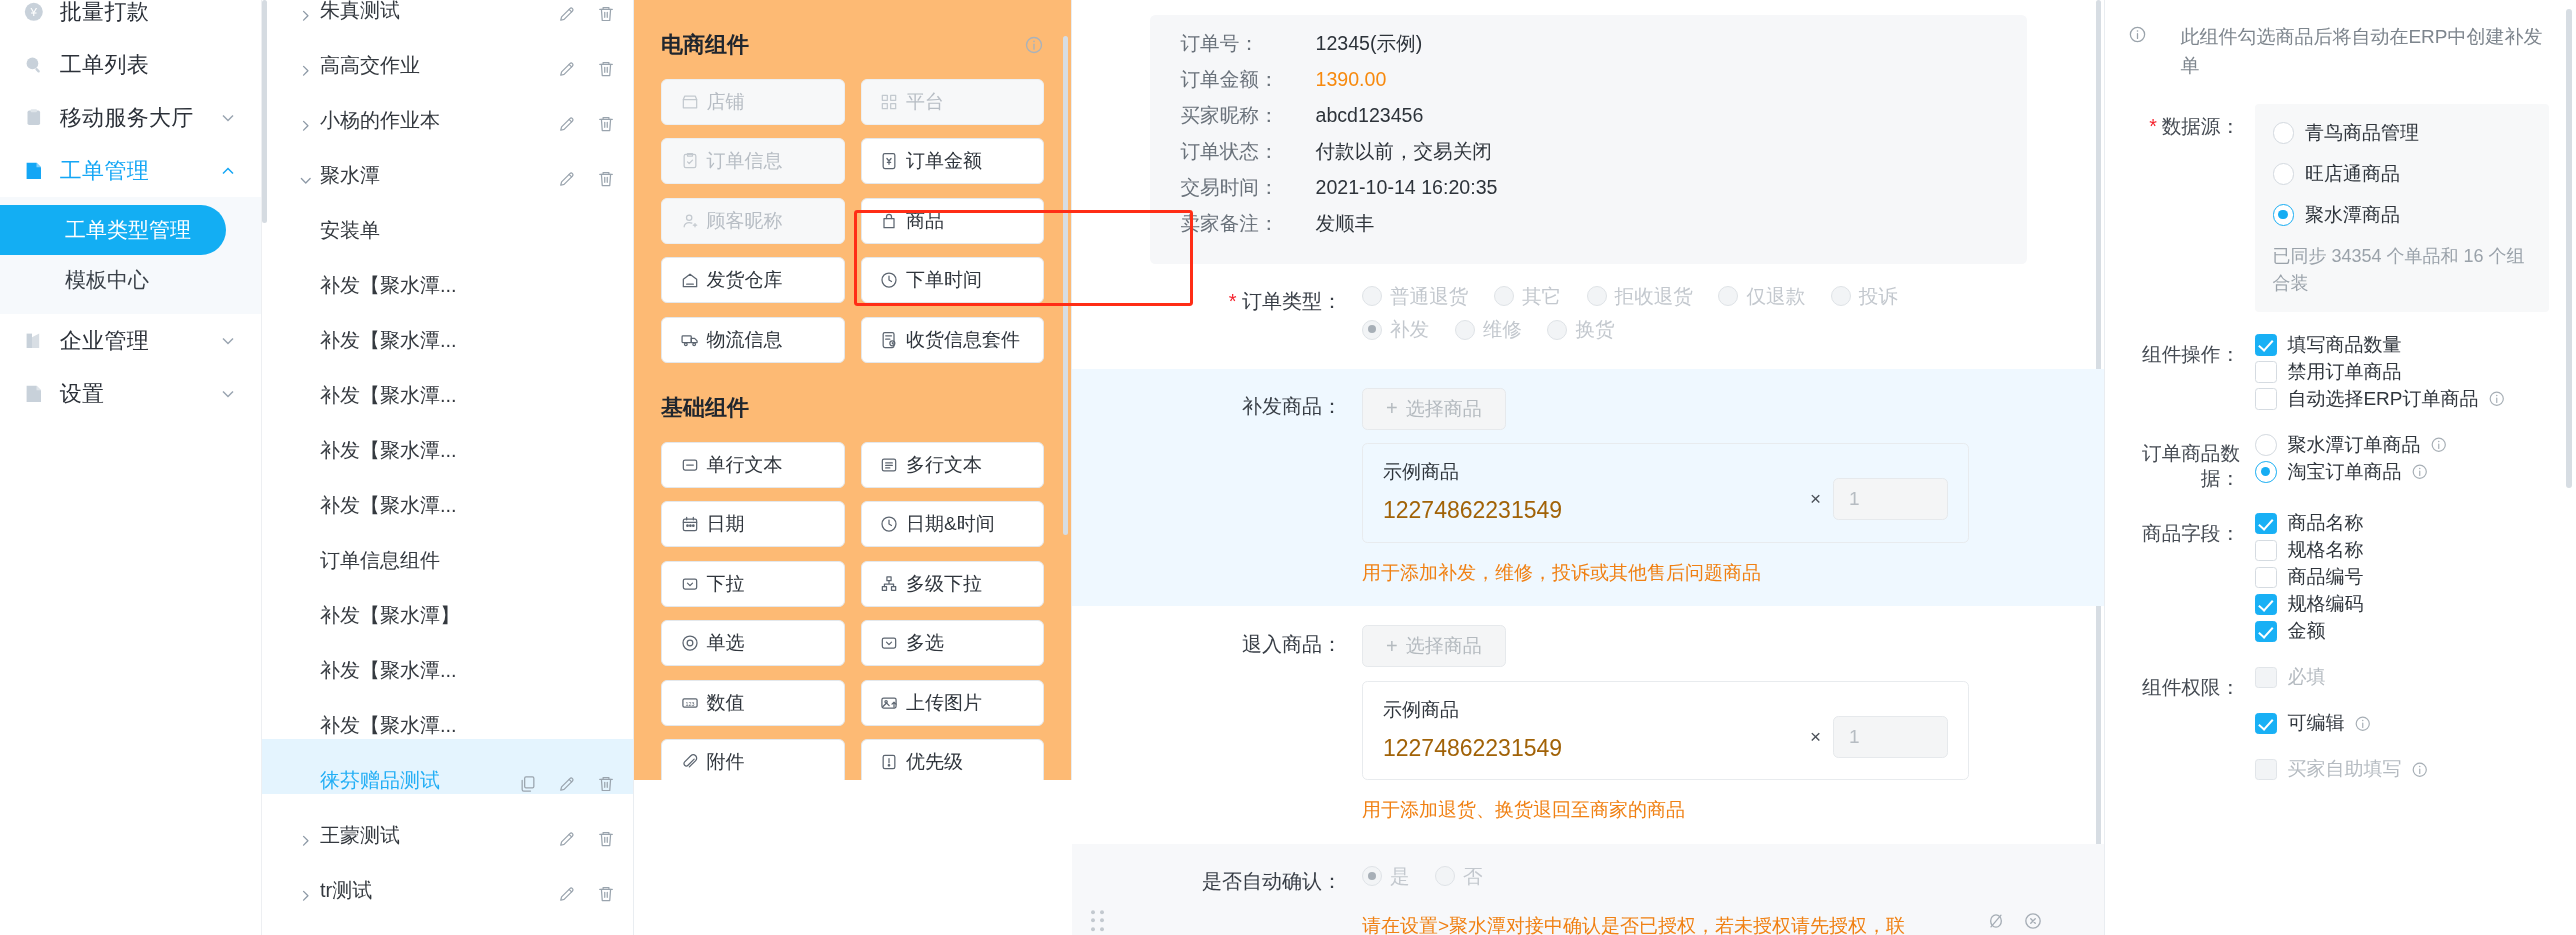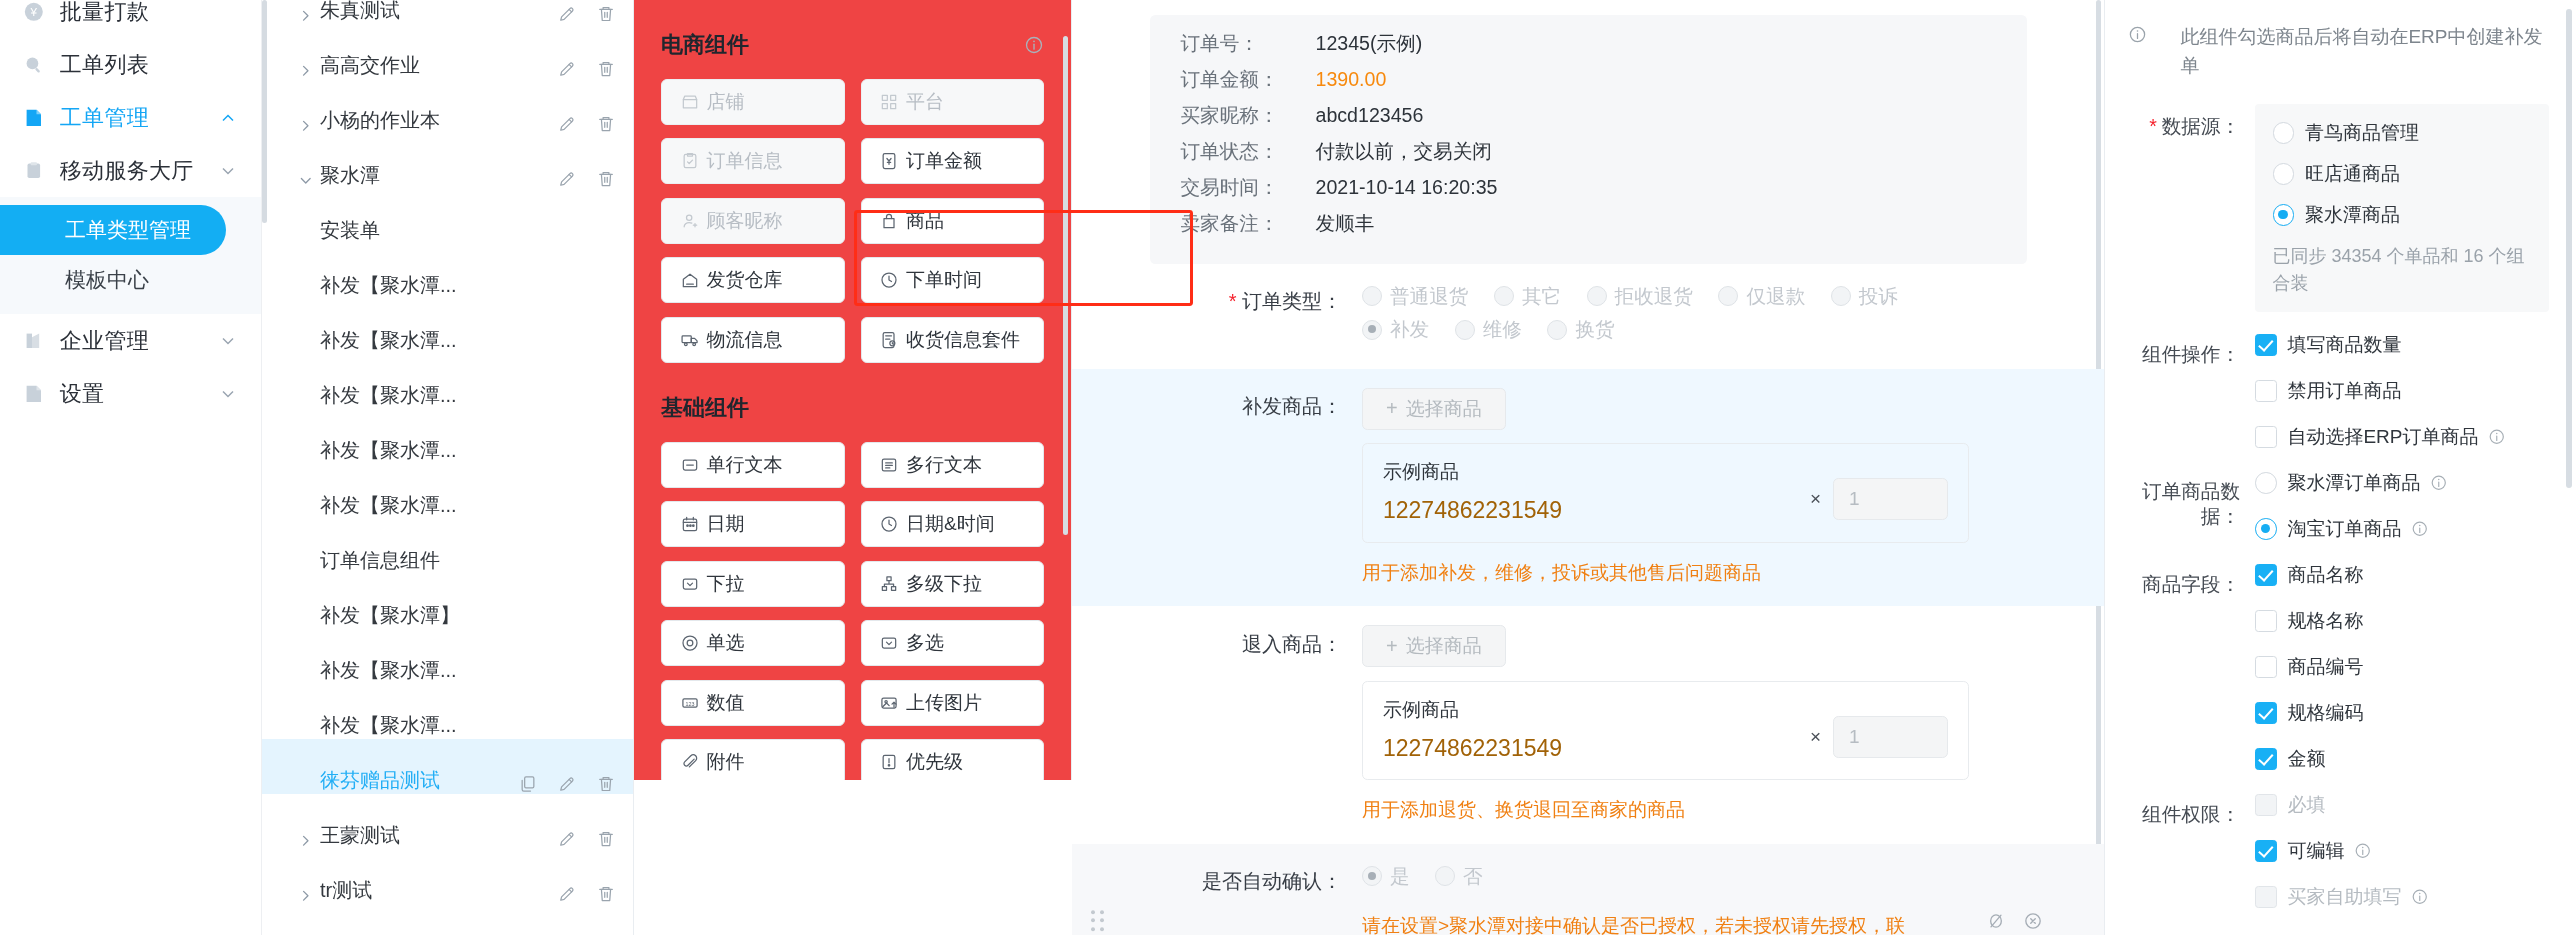--- a/index.html
+++ b/index.html
@@ -71,21 +71,21 @@
   .tree-row.selected { background: #e4f4fe; }
   .tree-row.selected .tname { color: #22aef5; }
   .tree-scrollbar {
     position: absolute; left: 0px; top: 0; width: 4.7px; height: 223px;
     background: #d5dbe1; border-radius: 2.7px;
   }
 
   
   .palette {
     width: 438px; flex: 0 0 438px; height: 780px;
-    background: #ef4444; border-right: 0.7px solid #e9edf1;
+    background: #fdba74; border-right: 0.7px solid #e9edf1;
     padding: 19px 27px 0 27px; position: relative; overflow: hidden;
   }
   .pal-head {
     display: flex; align-items: center; justify-content: space-between;
     margin: 10.8px 0 19px 0;
   }
   .pal-head .t { font-size: 22px; font-weight: 700; color: #20262e; }
   .pal-head .i { color: #a9b2bb; display: flex; }
   .pal-grid { display: grid; grid-template-columns: 1fr 1fr; gap: 13.5px 16px; }
   .pal-chip {
@@ -221,21 +221,21 @@
     width: 21.6px; height: 21.6px; border-radius: 50%; border: 1.3px solid #d3d9df;
     background:#fff; margin-right: 10.8px; flex:0 0 21.6px; position: relative;
   }
   .radio-hollow.on { border-color: #16adf3; }
   .radio-hollow.on::after {
     content:""; position:absolute; left:4.7px; top:4.7px; width:9.4px; height:9.4px;
     border-radius:50%; background:#16adf3;
   }
   .ds-sync { margin-top: 15px; font-size: 18px; color: #9aa2aa; line-height: 1.5; }
 
-  .chk-list { display: flex; flex-direction: column; gap: 20px; }
+  .chk-list { display: flex; flex-direction: column; gap: 1px; }
   .chk { display: flex; align-items: center; font-size: 19px; color: #2f353c; }
   .chk .box {
     width: 21.6px; height: 21.6px; border: 1.3px solid #d5dbe1; border-radius: 3.4px;
     margin-right: 10.8px; flex: 0 0 21.6px; background: #fff; position: relative;
   }
   .chk.on .box { background: #18b0f5; border-color: #18b0f5; }
   .chk.on .box::after {
     content:""; position:absolute; left:6px; top:2px; width:6px; height:11.5px;
     border: solid #fff; border-width: 0 2px 2px 0; transform: rotate(42deg);
   }
@@ -268,48 +268,48 @@
     </div>
 
     <div class="nav-item">
       <span class="ico">
         <svg width="21.6" height="21.6" viewBox="0 0 24 24">
             <circle cx="10.5" cy="10.5" r="6.5" fill="#c8d1da"></circle>
             <rect x="15" y="15" width="6" height="2.6" rx="1.3" transform="rotate(45 15 15)" fill="#c8d1da"></rect>
           </svg>
       </span>
       <span class="lbl">工单列表</span>
+    </div>
+
+    <div class="nav-item">
+      <span class="ico">
+        <svg width="21.6" height="21.6" viewBox="0 0 24 24">
+            <rect x="5" y="4" width="14" height="16" rx="2" fill="#c8d1da"></rect>
+            <rect x="8.5" y="2.5" width="7" height="3.2" rx="1" fill="#dfe5ea"></rect>
+          </svg>
+      </span>
+      <span class="lbl">移动服务大厅</span>
+      <span class="chev">
+        <svg width="20" height="20" viewBox="0 0 24 24" fill="none" stroke="#9aa5b1" stroke-width="1.8">
+            <path d="M6 9l6 6 6-6"></path>
+          </svg>
+      </span>
     </div>
 
     <div class="nav-item active">
       <span class="ico">
         <svg width="21.6" height="21.6" viewBox="0 0 24 24">
             <path d="M4 3h11l5 5v13H4z" fill="#14a6f5"></path>
             <path d="M15 3l5 5h-5z" fill="#7fd0fa"></path>
           </svg>
       </span>
       <span class="lbl">工单管理</span>
       <span class="chev">
         <svg width="20" height="20" viewBox="0 0 24 24" fill="none" stroke="#14a6f5" stroke-width="1.8">
             <path d="M6 15l6-6 6 6"></path>
-          </svg>
-      </span>
-    </div>
-
-    <div class="nav-item">
-      <span class="ico">
-        <svg width="21.6" height="21.6" viewBox="0 0 24 24">
-            <rect x="5" y="4" width="14" height="16" rx="2" fill="#c8d1da"></rect>
-            <rect x="8.5" y="2.5" width="7" height="3.2" rx="1" fill="#dfe5ea"></rect>
-          </svg>
-      </span>
-      <span class="lbl">移动服务大厅</span>
-      <span class="chev">
-        <svg width="20" height="20" viewBox="0 0 24 24" fill="none" stroke="#9aa5b1" stroke-width="1.8">
-            <path d="M6 9l6 6 6-6"></path>
           </svg>
       </span>
     </div>
 
     <div class="sub-wrap">
       <div class="sub-item active">
         <span>工单类型管理</span>
       </div>
       <div class="sub-item">
         <span>模板中心</span>

